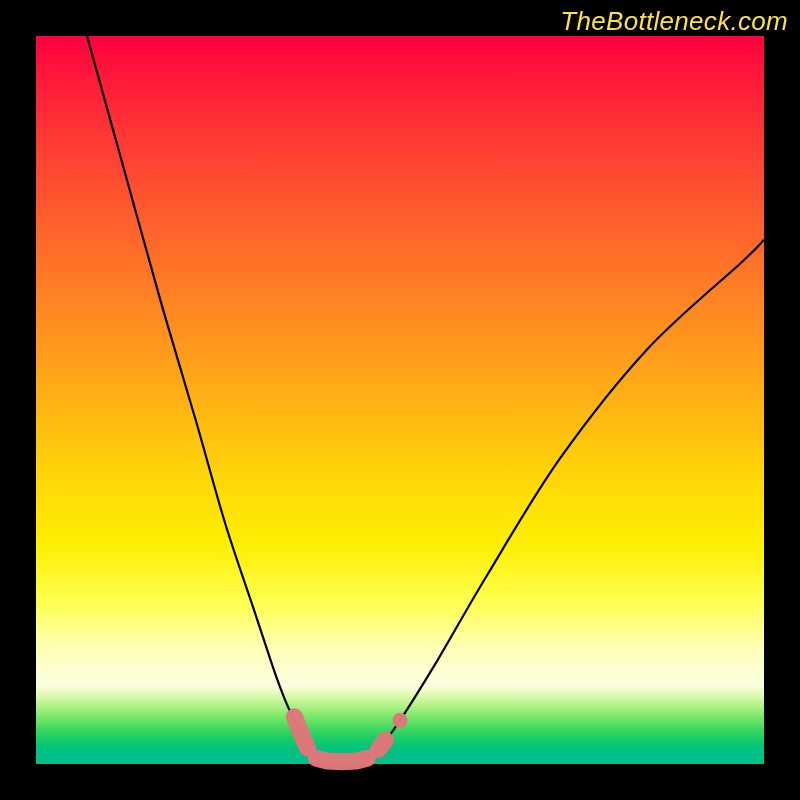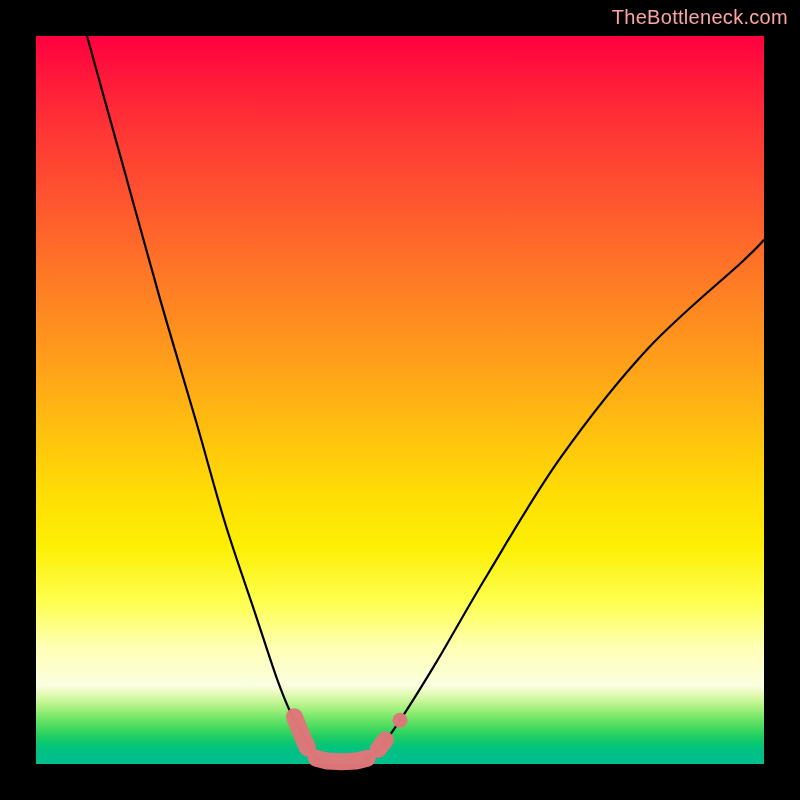--- a/index.html
+++ b/index.html
@@ -52,25 +52,26 @@
         #05c579 97.5%,
         #00c086 98.3%,
         #00bf8d 100%
       );
   }
 
   .watermark {
     position: absolute;
     top: 6px;
     right: 12px;
-    color: #fca5a5;
-    font-size: 20px;
+    color: #fde047;
+    font-size: 26px;
     letter-spacing: 0.3px;
     font-weight: 400;
     user-select: none;
+    font-style: italic;
   }
 
   svg.curves {
     position: absolute;
     left: 36px;
     top: 36px;
     width: 728px;
     height: 728px;
     overflow: visible;
   }

